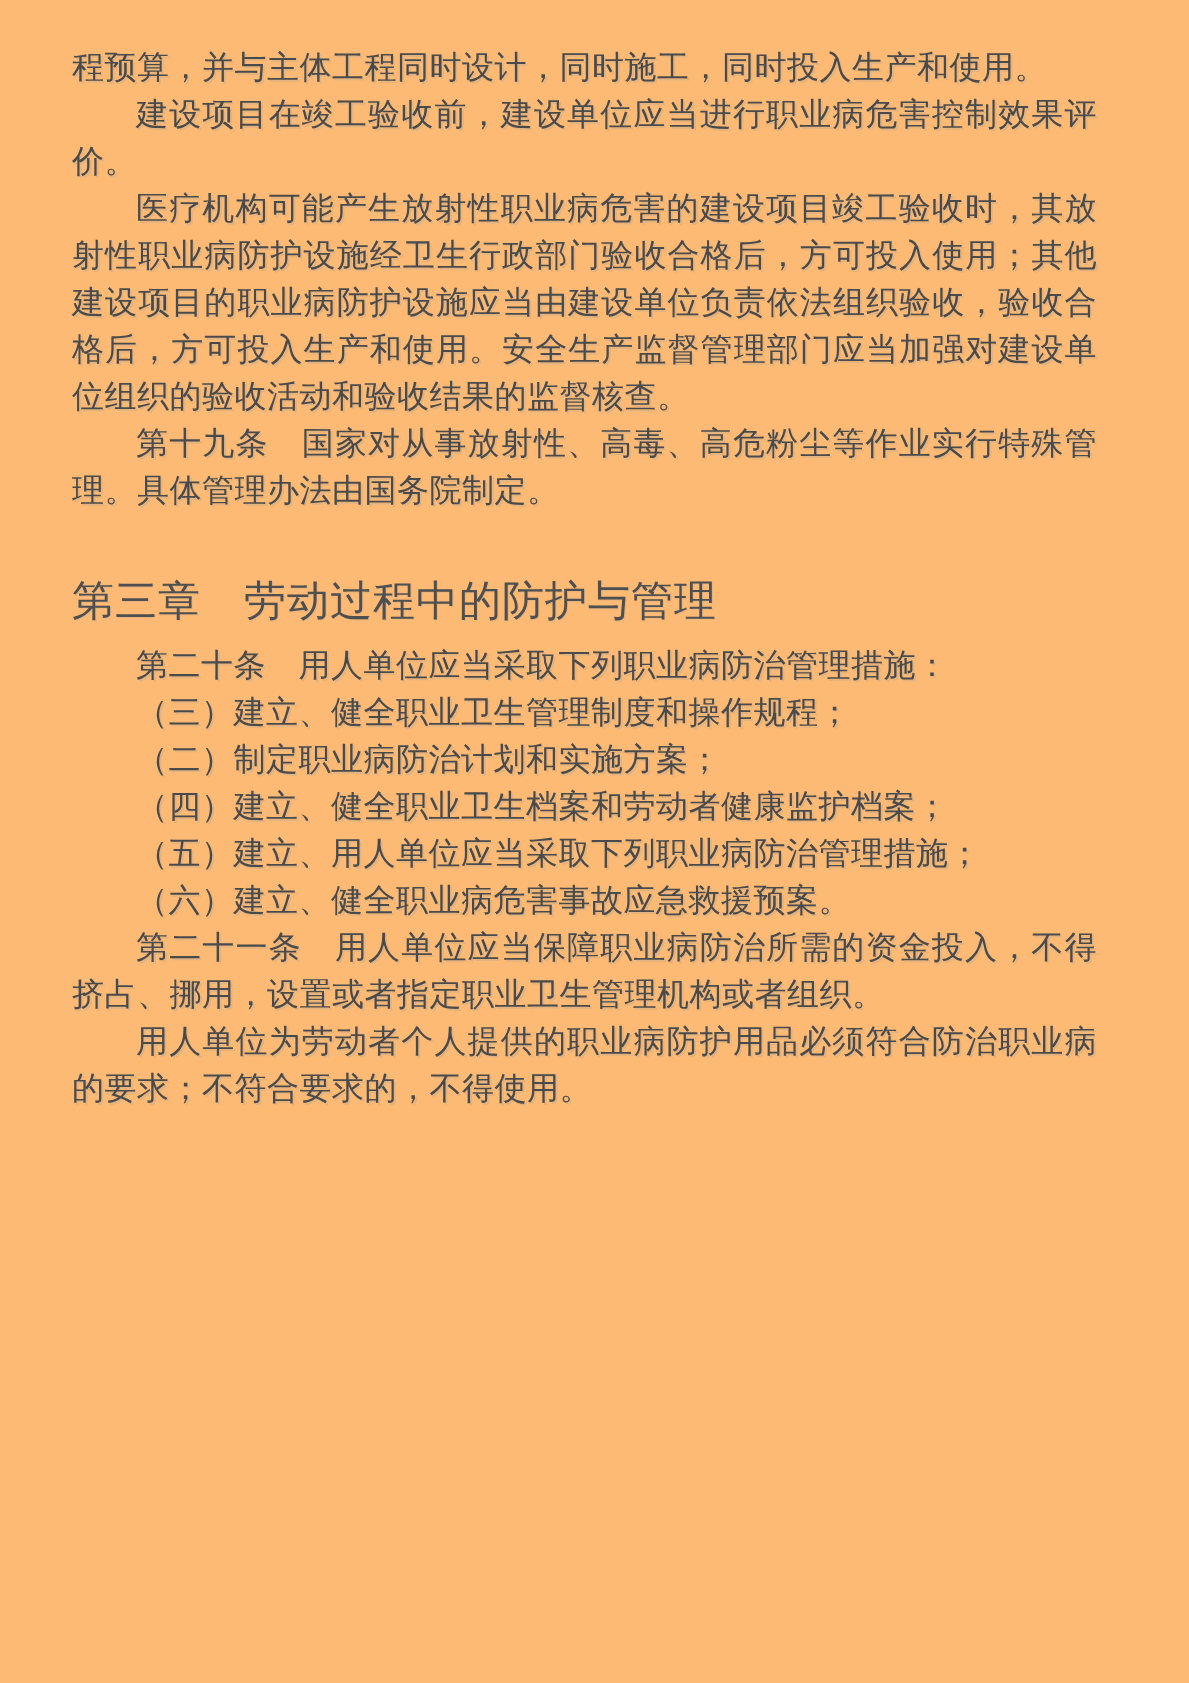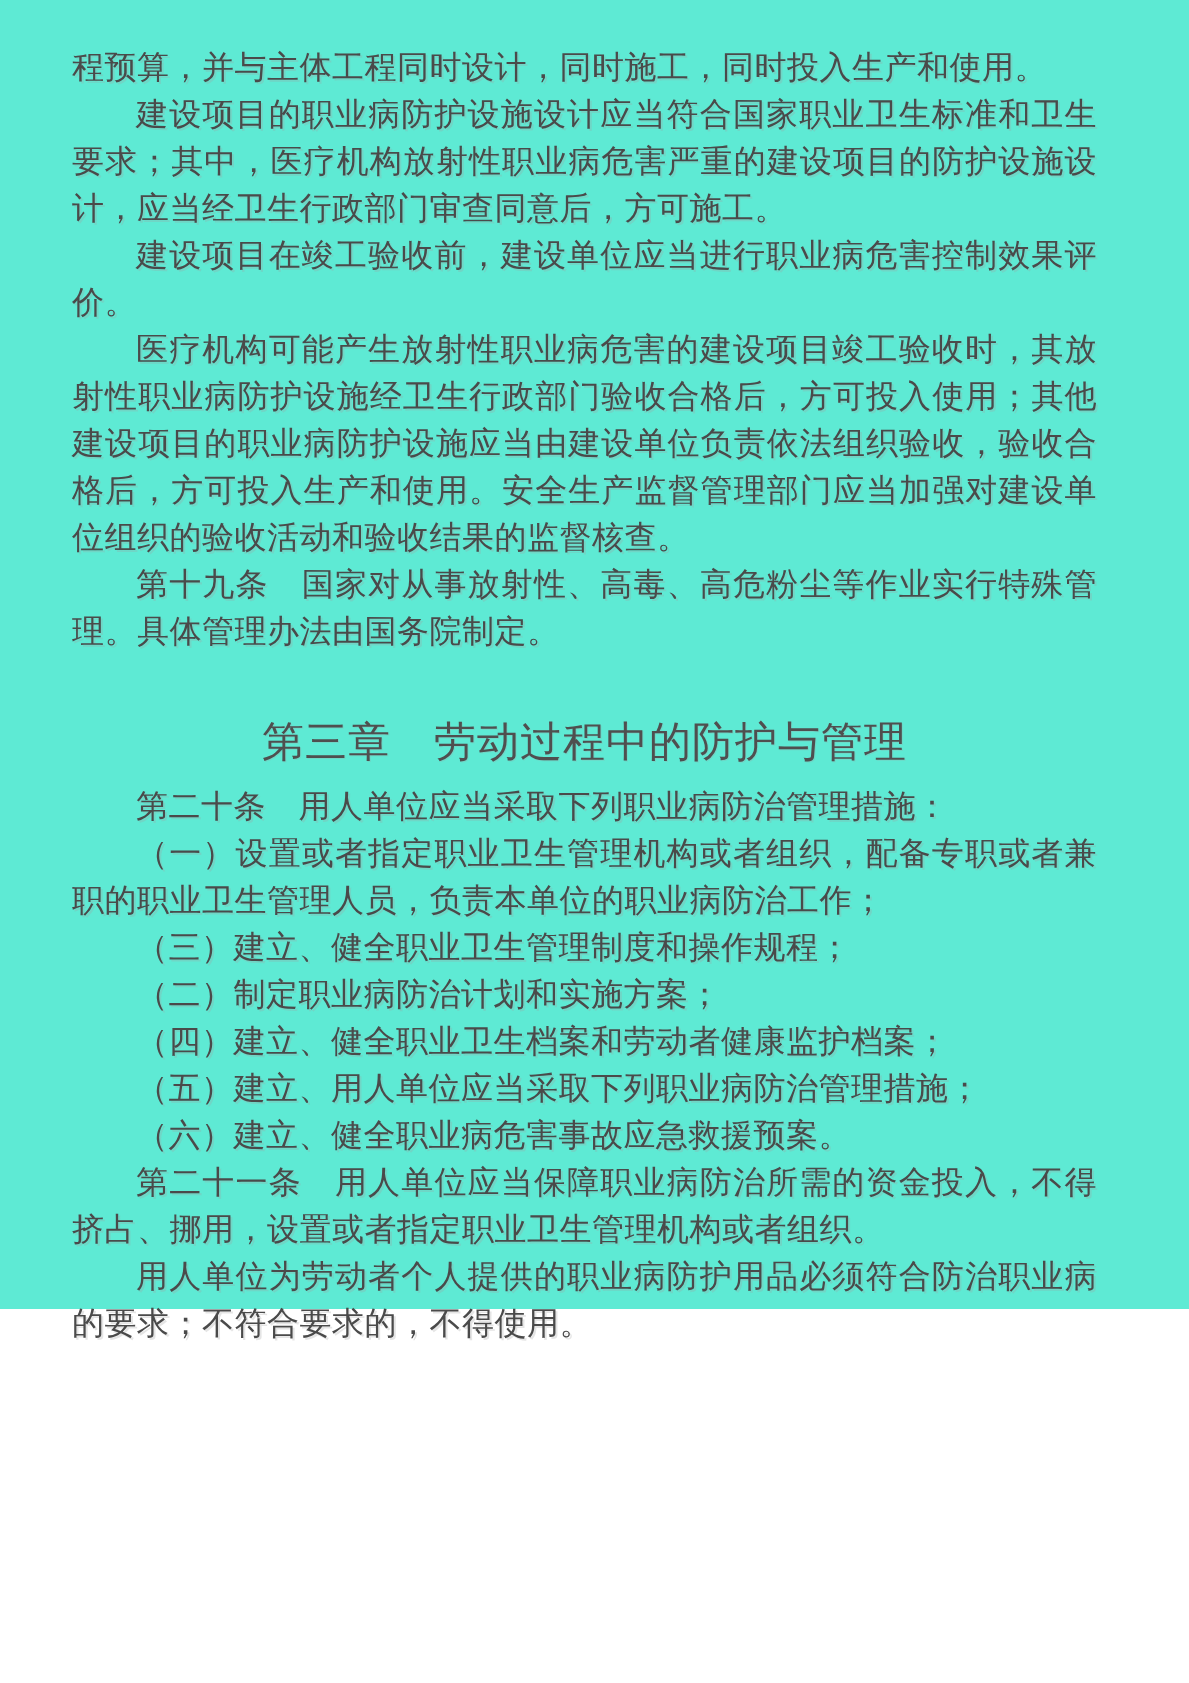--- a/index.html
+++ b/index.html
@@ -9,62 +9,59 @@
   }
   body {
     width: 1189px;
     height: 1683px;
     overflow: hidden;
     font-family: "Liberation Sans", sans-serif;
   }
   .page {
     box-sizing: border-box;
     width: 1189px;
-    height: 1309px;
+    height: 1683px;
     padding: 44px 92px 0 72px;
-    background: #5eead4;
+    background: #fdba74;
   }
   .para {
     margin: 0;
     font-size: 32px;
     line-height: 47px;
     color: #4a4a4a;
     text-align: justify;
     letter-spacing: 0.5px;
     text-shadow: 2px 2px 0 rgba(160,160,160,0.28);
     font-family: "Liberation Sans", sans-serif;
   }
   .para.indent {
     text-indent: 2em;
   }
   .chapter-heading {
     margin: 58px 0 12px 0;
     font-size: 42px;
     line-height: 58px;
     font-weight: normal;
-    text-align: center;
     color: #4f4f4f;
     letter-spacing: 1px;
     font-family: "Liberation Serif", "DejaVu Serif", serif;
     text-shadow: 1px 1px 0 rgba(160,160,160,0.25);
   }
 </style>
 </head>
 <body>
 
 <main class="page">
   <section id="paragraph-container">
       <p class="para">程预算，并与主体工程同时设计，同时施工，同时投入生产和使用。</p>
-      <p class="para indent">建设项目的职业病防护设施设计应当符合国家职业卫生标准和卫生要求；其中，医疗机构放射性职业病危害严重的建设项目的防护设施设计，应当经卫生行政部门审查同意后，方可施工。</p>
       <p class="para indent">建设项目在竣工验收前，建设单位应当进行职业病危害控制效果评价。</p>
       <p class="para indent">医疗机构可能产生放射性职业病危害的建设项目竣工验收时，其放射性职业病防护设施经卫生行政部门验收合格后，方可投入使用；其他建设项目的职业病防护设施应当由建设单位负责依法组织验收，验收合格后，方可投入生产和使用。安全生产监督管理部门应当加强对建设单位组织的验收活动和验收结果的监督核查。</p>
       <p class="para indent">第十九条　国家对从事放射性、高毒、高危粉尘等作业实行特殊管理。具体管理办法由国务院制定。</p>
       <h2 class="chapter-heading">第三章　劳动过程中的防护与管理</h2>
       <p class="para indent">第二十条　用人单位应当采取下列职业病防治管理措施：</p>
-      <p class="para indent">（一）设置或者指定职业卫生管理机构或者组织，配备专职或者兼职的职业卫生管理人员，负责本单位的职业病防治工作；</p>
       <p class="para indent">（三）建立、健全职业卫生管理制度和操作规程；</p>
       <p class="para indent">（二）制定职业病防治计划和实施方案；</p>
       <p class="para indent">（四）建立、健全职业卫生档案和劳动者健康监护档案；</p>
       <p class="para indent">（五）建立、用人单位应当采取下列职业病防治管理措施；</p>
       <p class="para indent">（六）建立、健全职业病危害事故应急救援预案。</p>
       <p class="para indent">第二十一条　用人单位应当保障职业病防治所需的资金投入，不得挤占、挪用，设置或者指定职业卫生管理机构或者组织。</p>
       <p class="para indent">用人单位为劳动者个人提供的职业病防护用品必须符合防治职业病的要求；不符合要求的，不得使用。</p>
     </section>
 </main>
 

